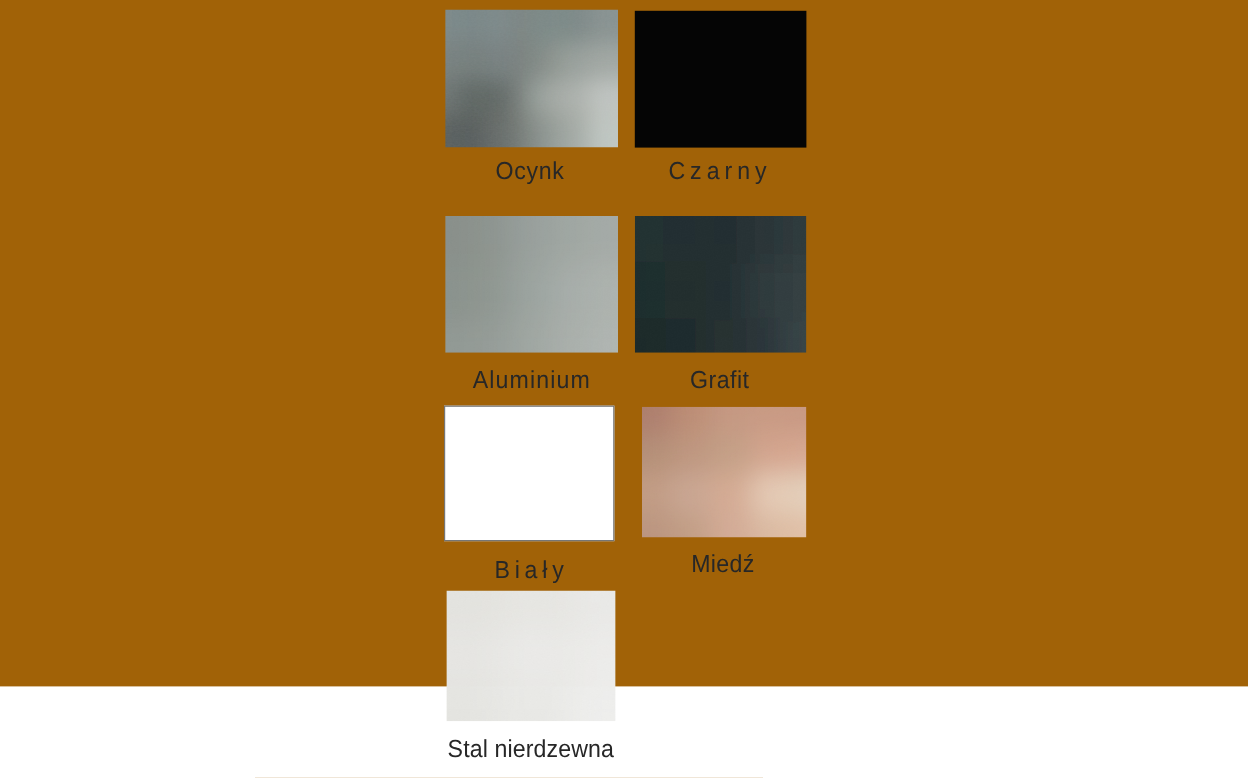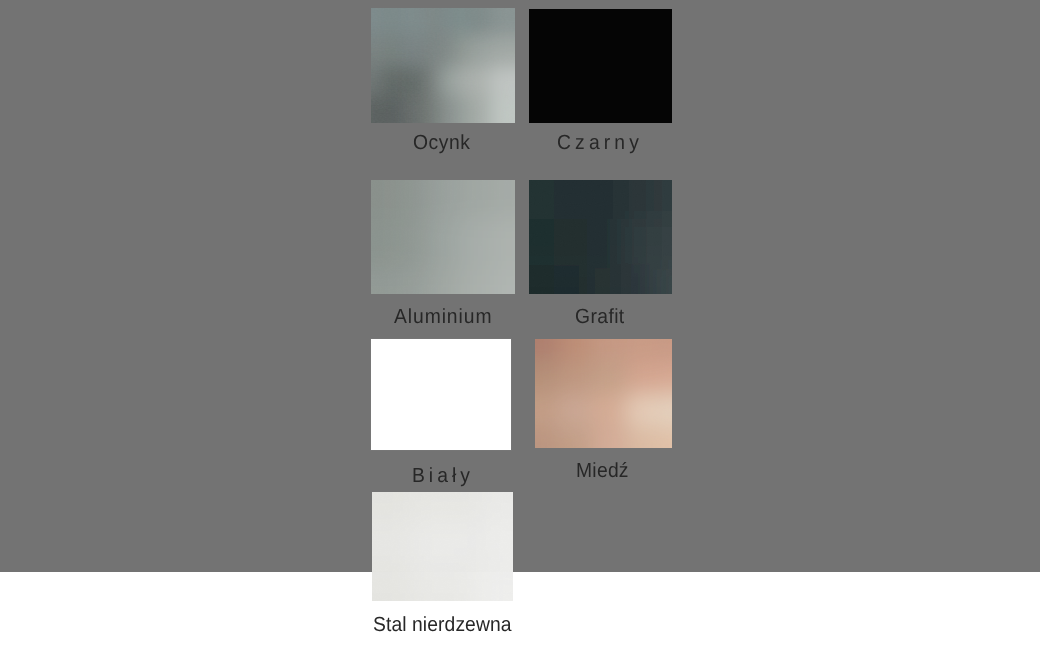--- a/index.html
+++ b/index.html
@@ -7,21 +7,21 @@
     margin: 0; padding: 0;
     width: 1040px; height: 648px;
     background: #ffffff;
     overflow: hidden;
   }
   body {
     font-family: "Liberation Sans", sans-serif;
     -webkit-font-smoothing: antialiased;
     text-rendering: geometricPrecision;
   }
-  .page { position: relative; width: 1040px; height: 572px; background: #737373; }
+  .page { position: relative; width: 1040px; height: 572px; background: #a16207; }
   .swatch { position: absolute; overflow: hidden; }
   .swatch svg { display: block; width: 100%; height: 100%; }
   .label {
     position: absolute;
     opacity: 0.999;
     color: #272727;
     font-size: 20.5px;
     line-height: 20.5px;
     transform: scaleX(0.9415);
     transform-origin: left top;

